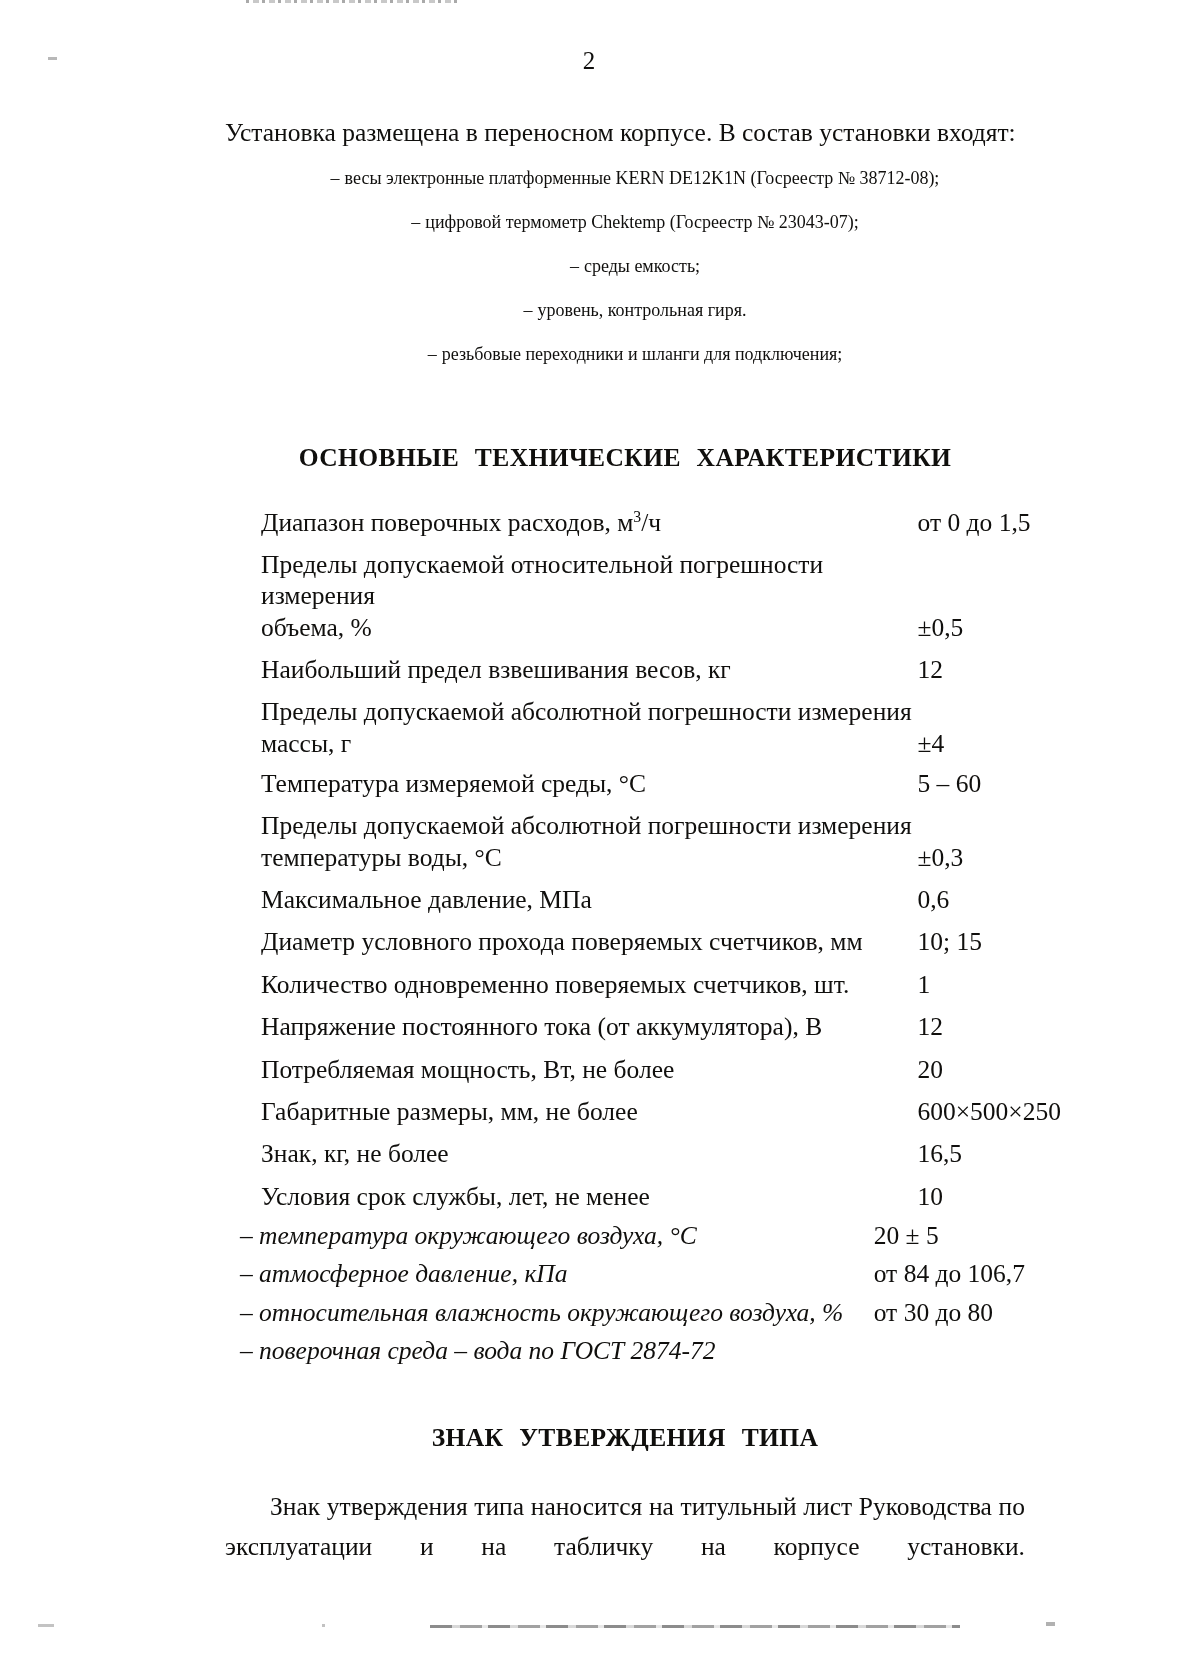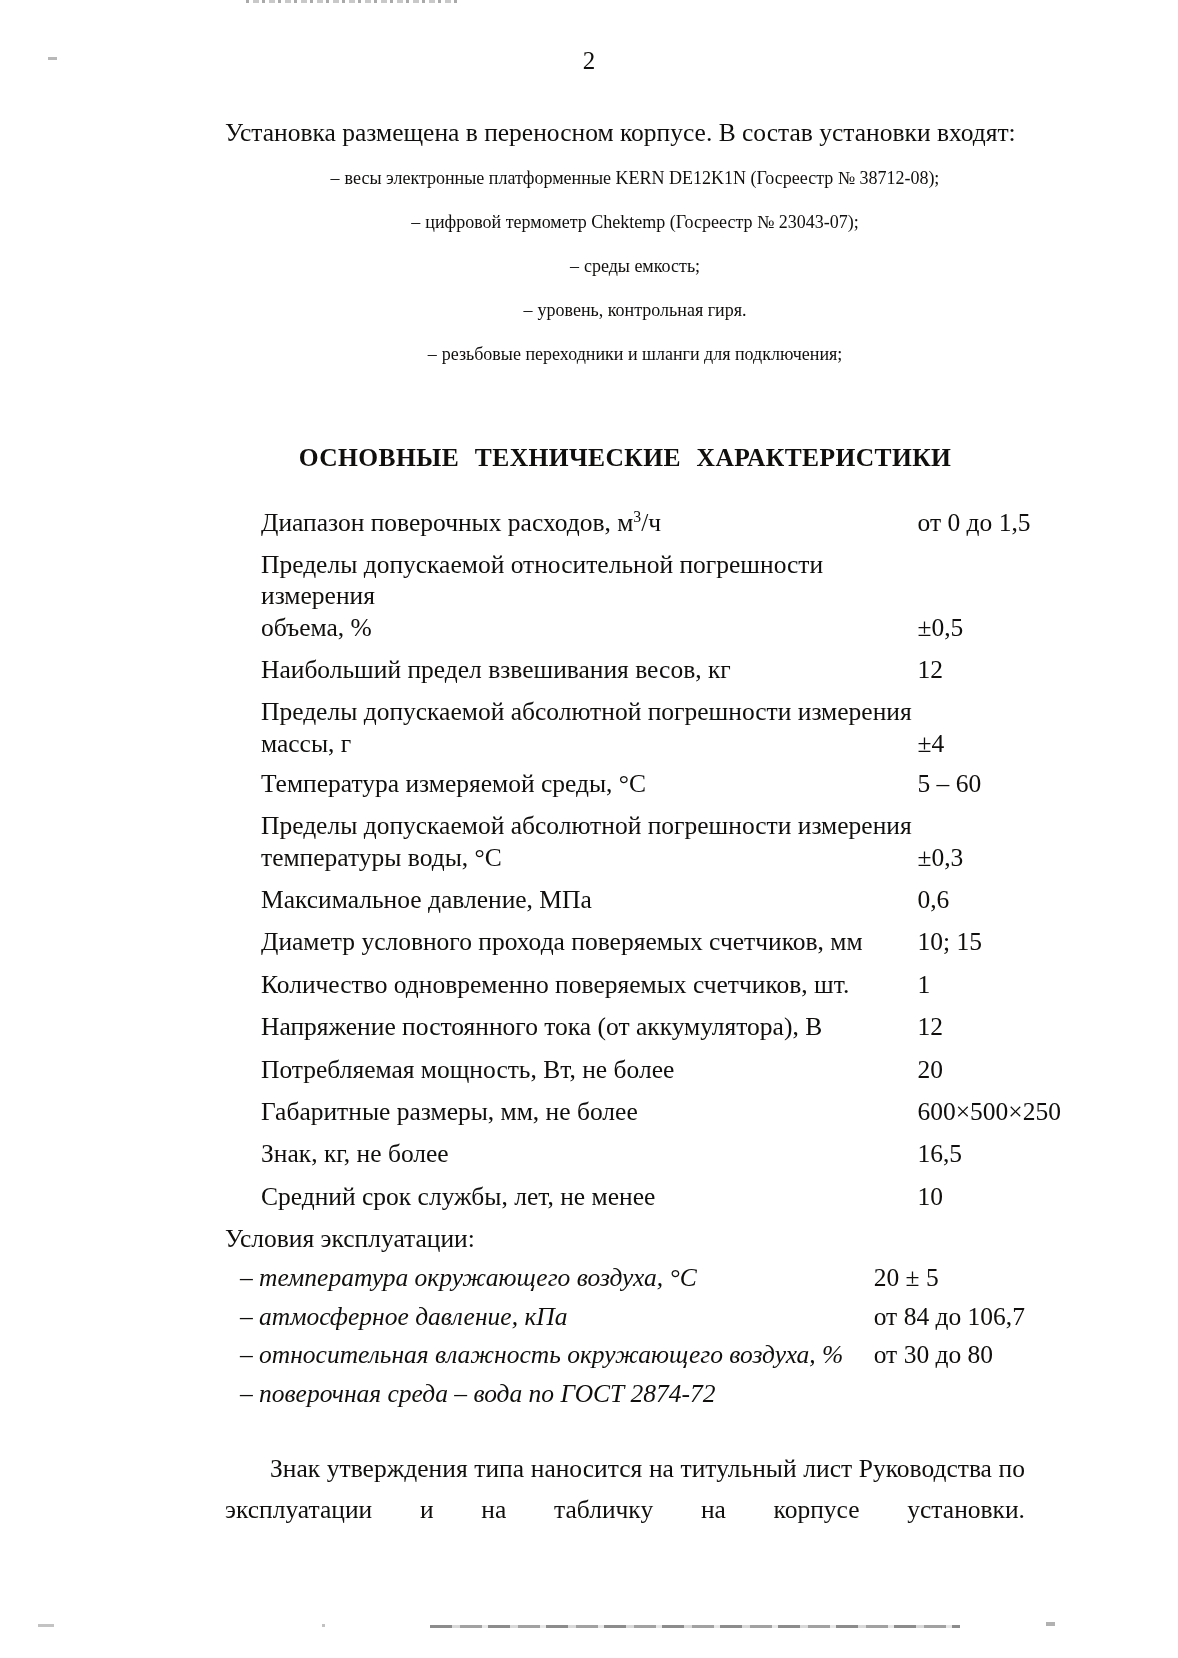--- a/index.html
+++ b/index.html
@@ -284,27 +284,26 @@
         </tr>
         <tr>
           <td class="label">Габаритные размеры, мм, не более</td>
           <td class="value">600×500×250</td>
         </tr>
         <tr>
           <td class="label">Знак, кг, не более</td>
           <td class="value">16,5</td>
         </tr>
         <tr>
-          <td class="label">Средний срок службы, лет, не менее</td>
+          <td class="label">Условия срок службы, лет, не менее</td>
           <td class="value">10</td>
         </tr>
       </tbody>
     </table>
 
-    <p class="cond-title">Условия эксплуатации:</p>
 
     <table class="cond-table">
       <tbody>
         <tr>
           <td class="label"><span class="dash">–</span><span>температура окружающего воздуха, °С</span></td>
           <td class="value">20 ± 5</td>
         </tr>
         <tr>
           <td class="label"><span class="dash">–</span><span>атмосферное давление, кПа</span></td>
           <td class="value">от 84 до 106,7</td>
@@ -315,17 +314,18 @@
         </tr>
         <tr>
           <td class="label"><span class="dash">–</span><span>поверочная среда – вода по ГОСТ 2874-72</span></td>
           <td class="value"></td>
         </tr>
       </tbody>
     </table>
 
     <div class="heading-gap-b"></div>
 
+    <h2 class="section-heading"><span>ЗНАК</span><span class="gap"></span> <span>УТВЕРЖДЕНИЯ</span><span class="gap"></span> <span>ТИПА</span></h2>
 
     <p class="para-indent">Знак утверждения типа наносится на титульный лист Руководства по эксплуатации и на табличку на корпусе установки.</p>
 
   </div>
 </div>
 
 </body></html>

